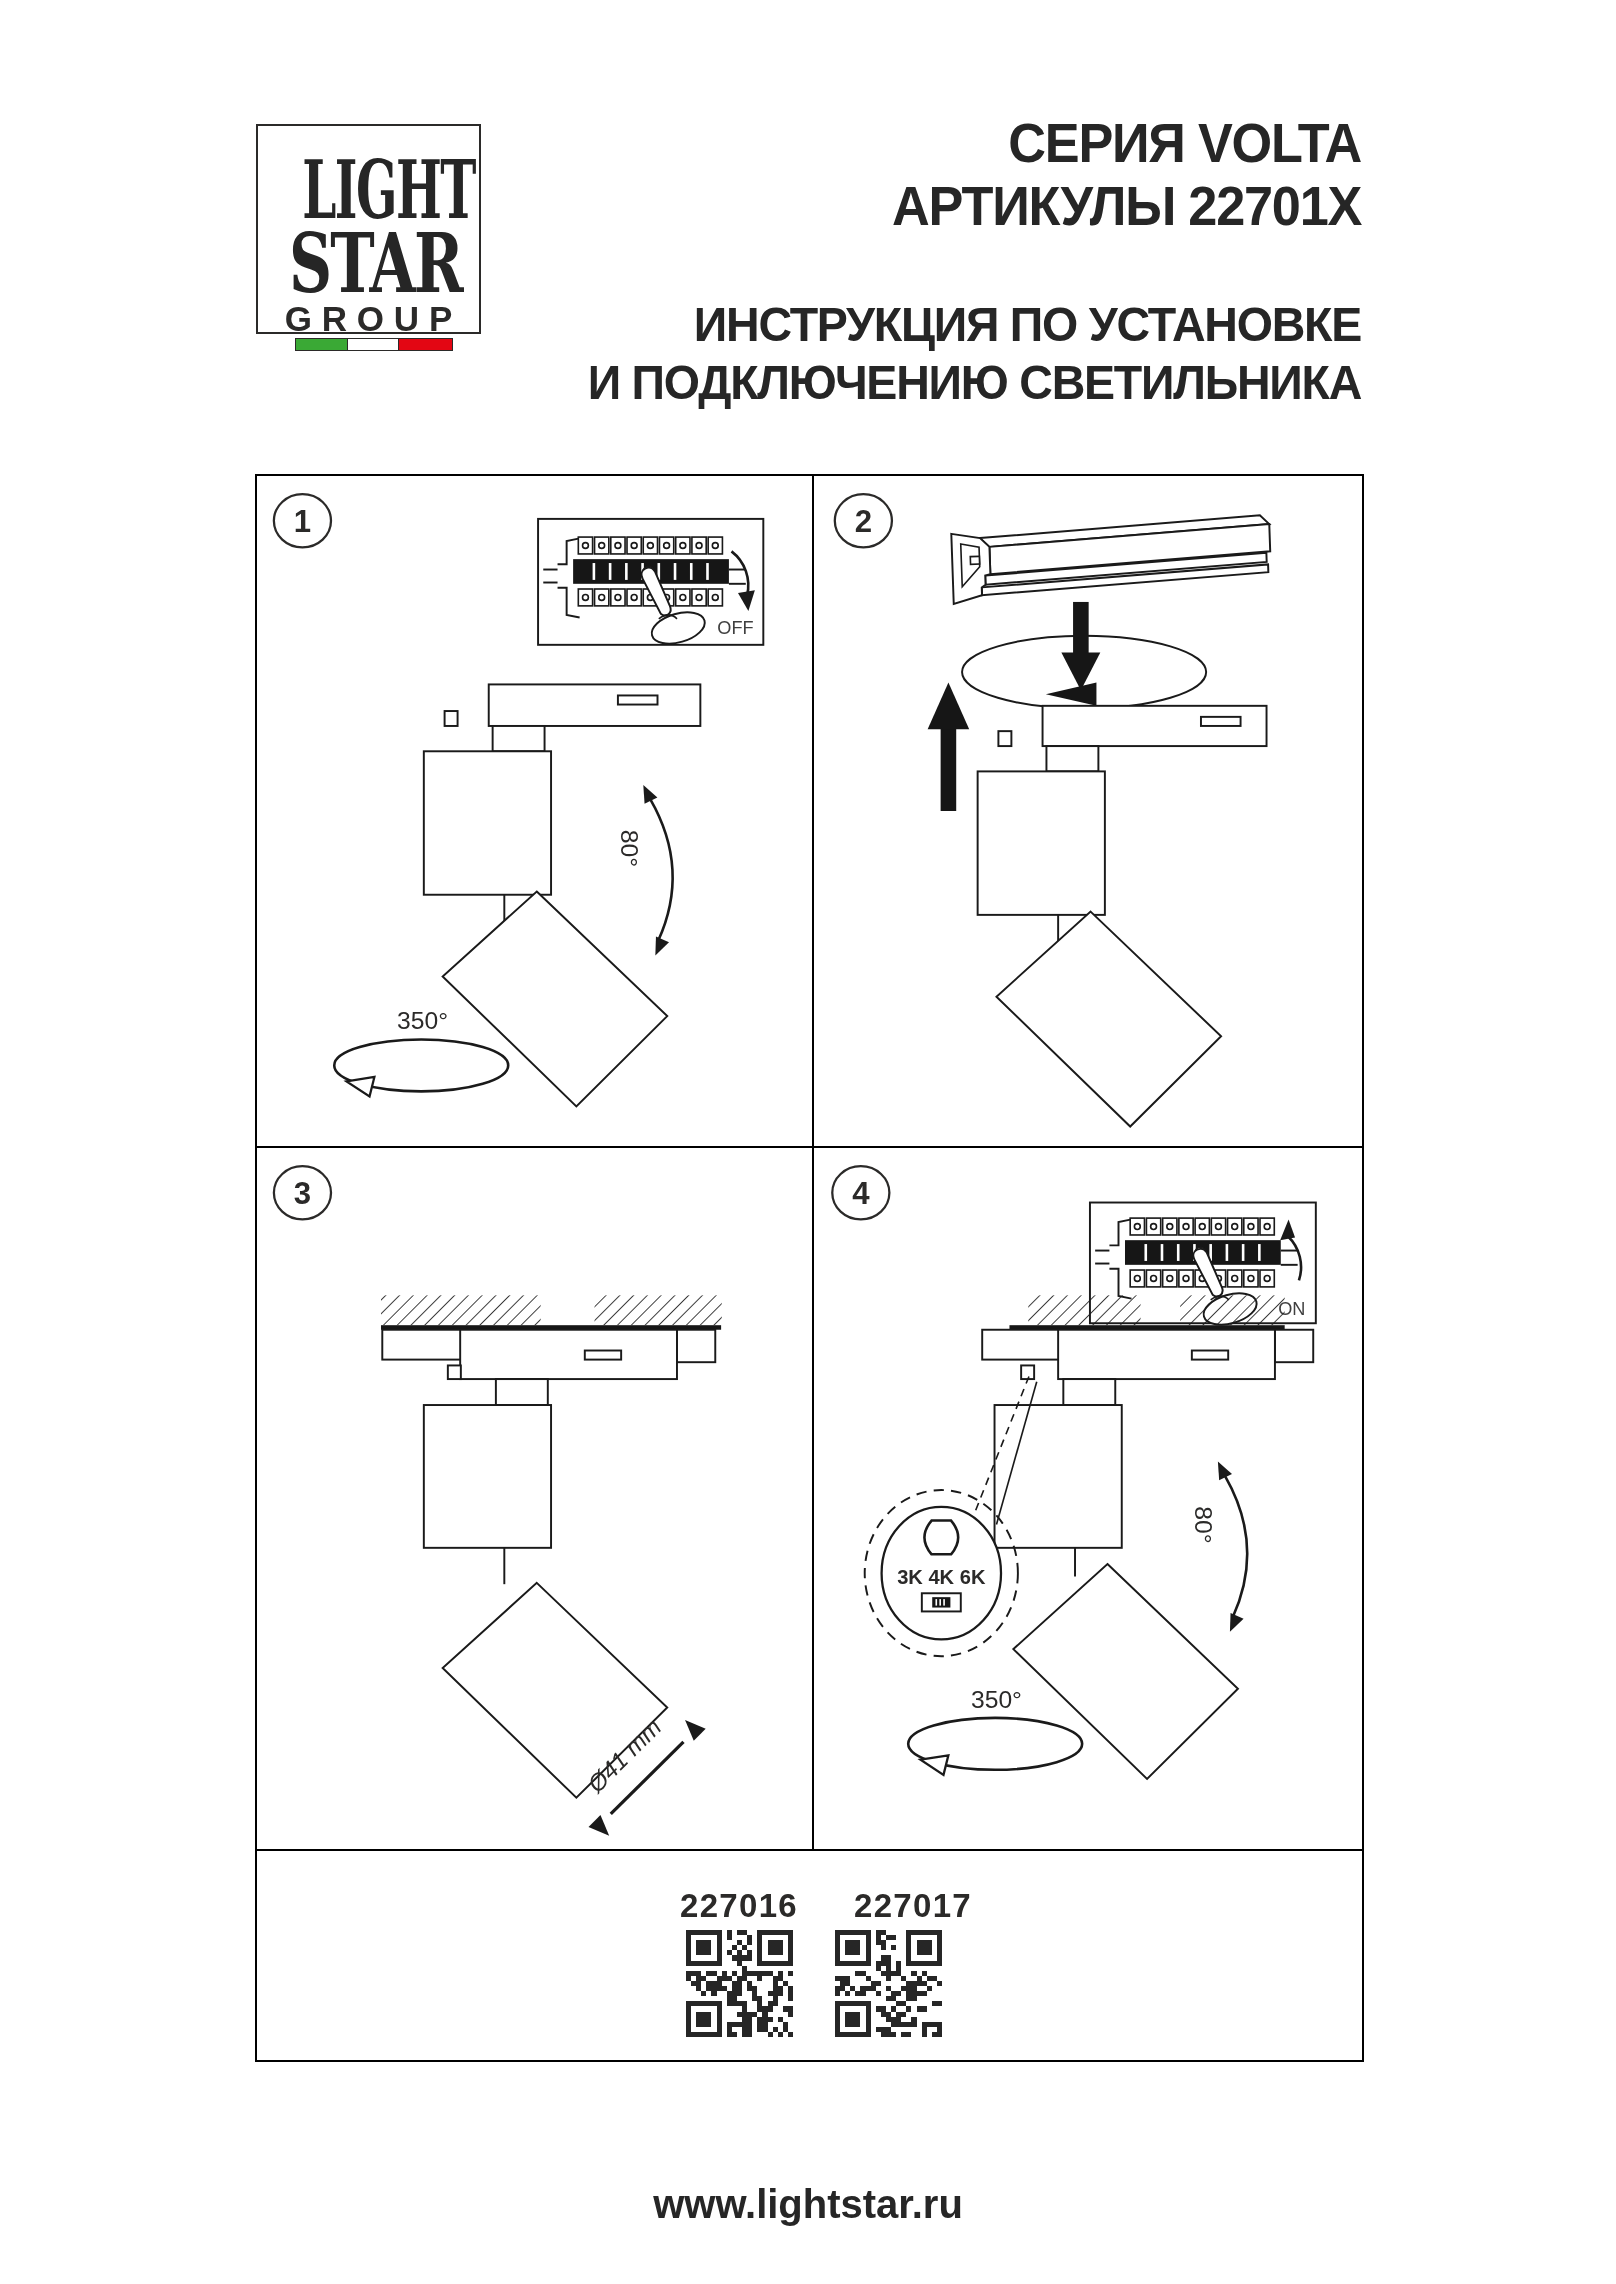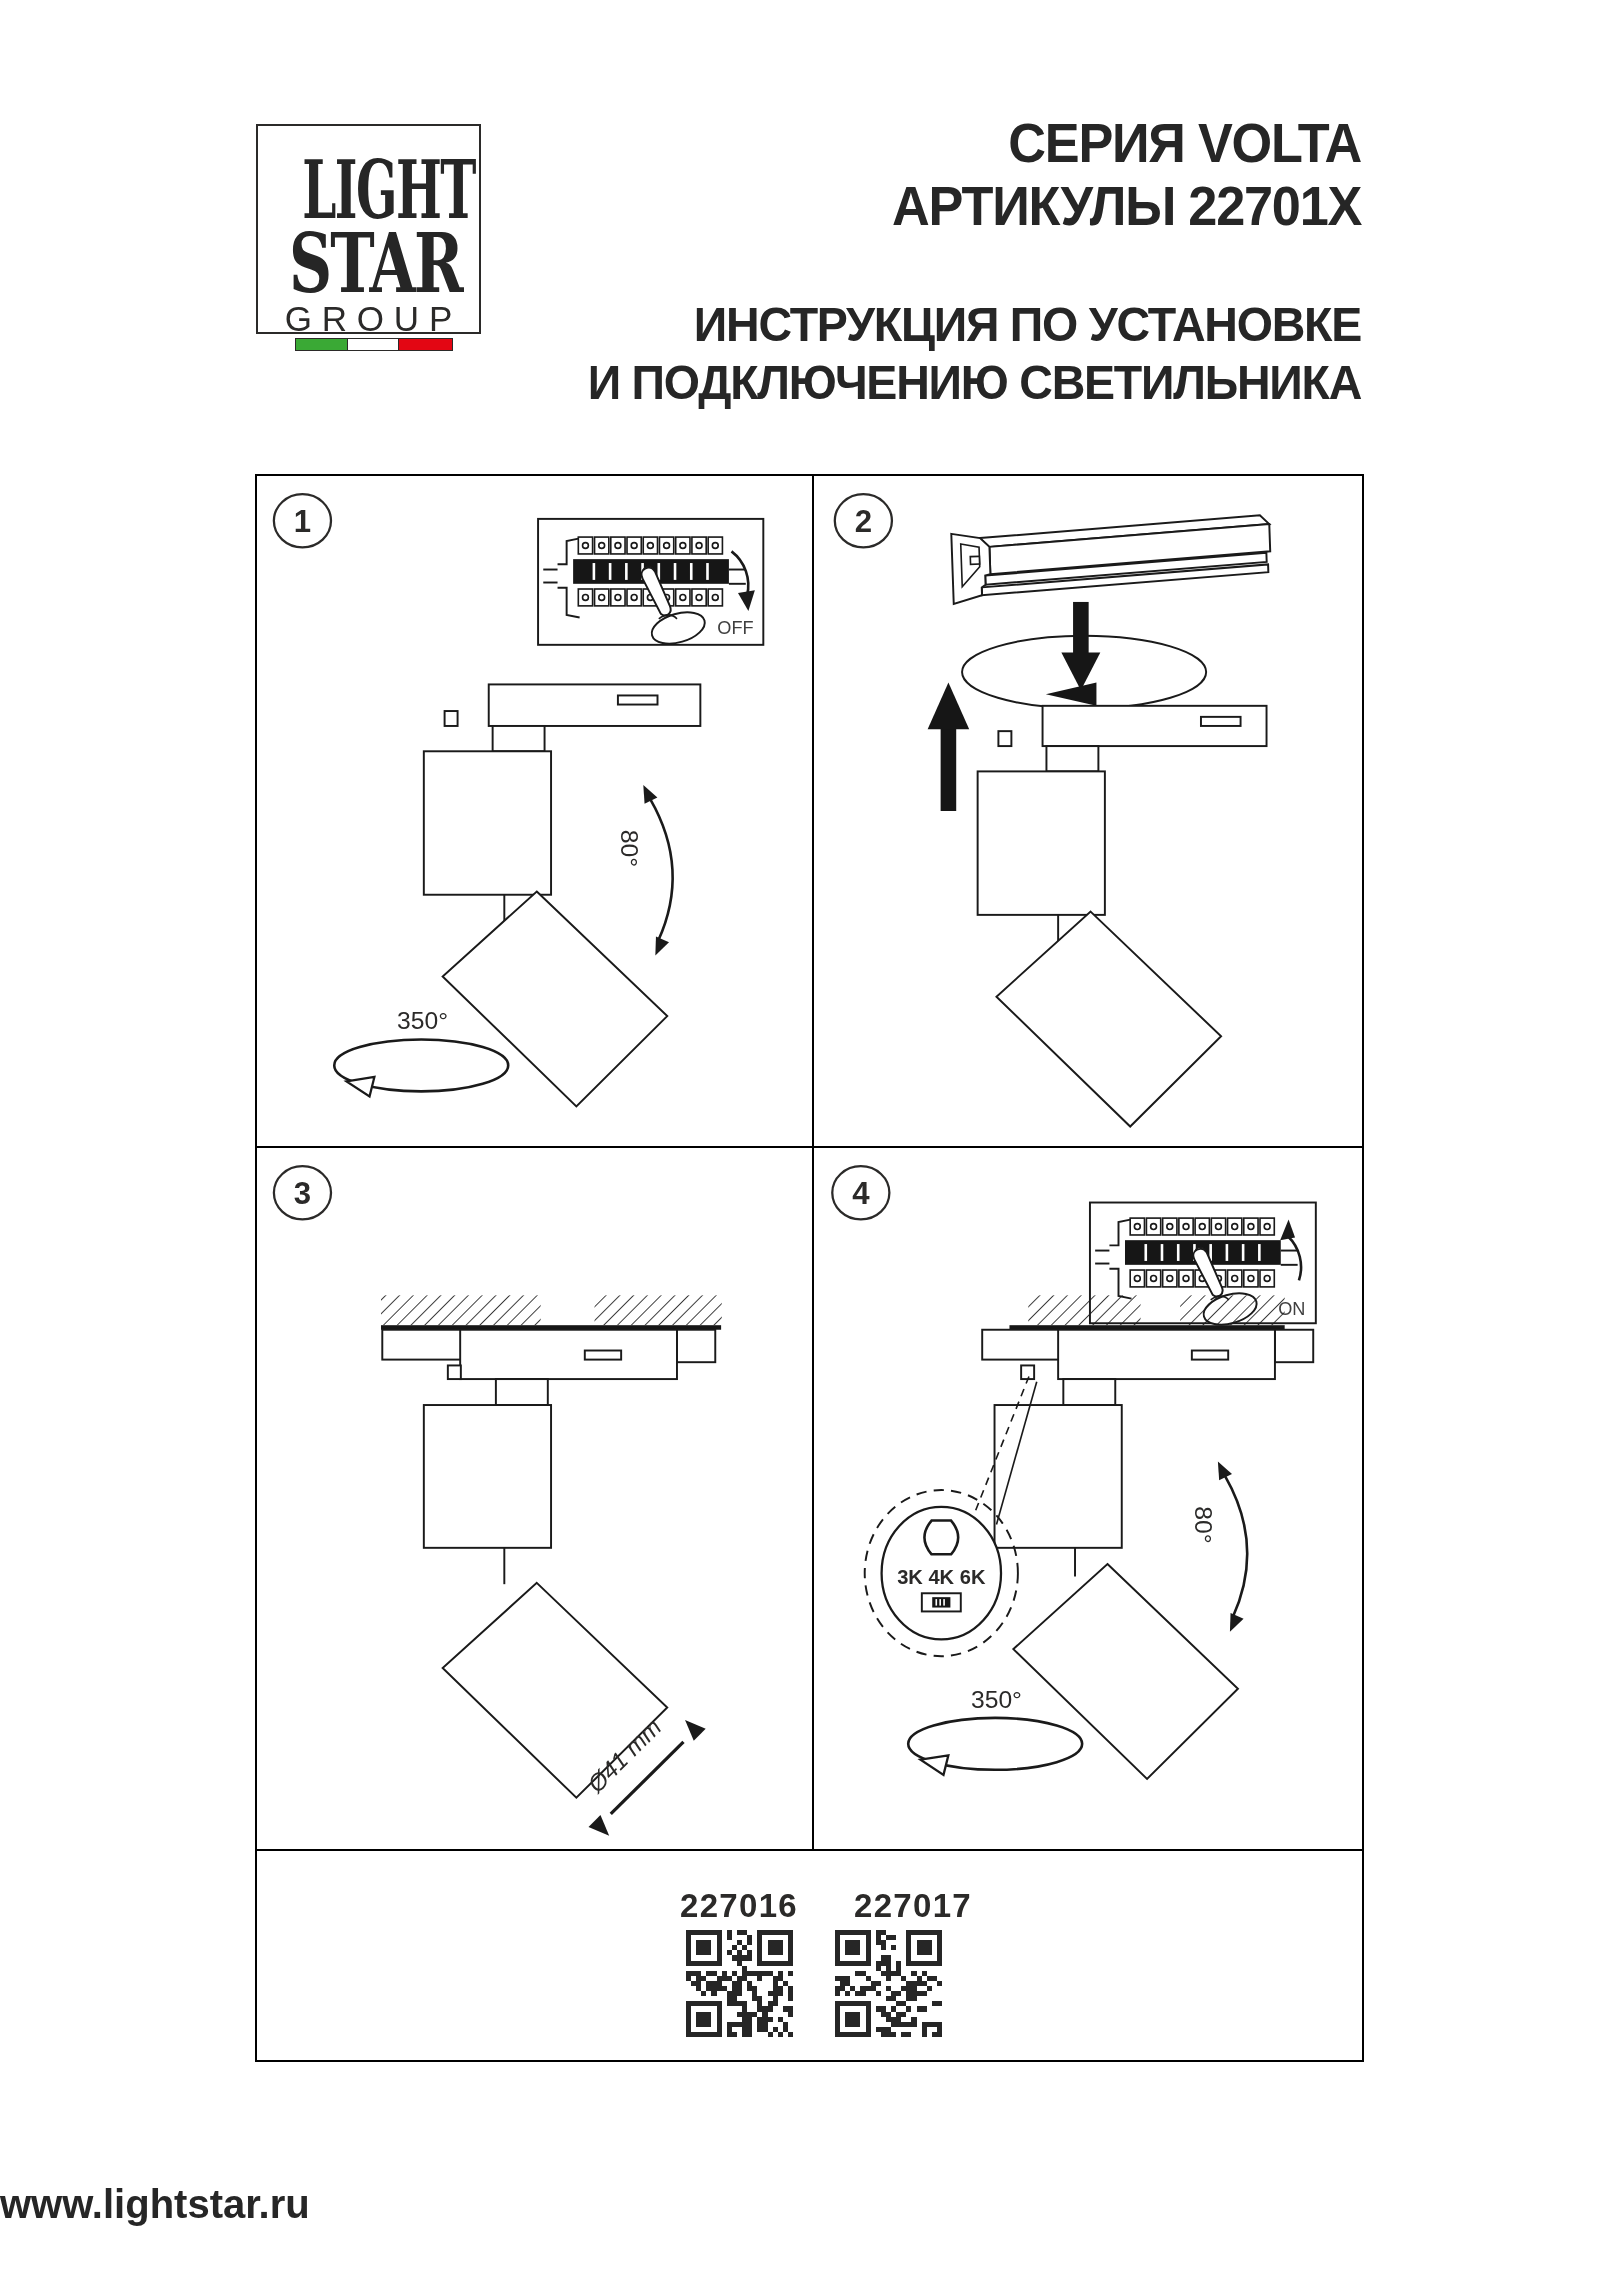--- a/index.html
+++ b/index.html
@@ -4,21 +4,21 @@
 <style>
   *{margin:0;padding:0;box-sizing:border-box}
   html,body{background:#fff}
   body{width:1616px;height:2284px;position:relative;font-family:"Liberation Sans",sans-serif;color:#2b2a29;overflow:hidden}
 
   
   .logo-box{position:absolute;left:256px;top:124px;width:225px;height:210px;border:2px solid #2b2a29;background:#fff}
   .logo-word{position:absolute;left:0;width:100%;text-align:center;font-family:"DejaVu Serif",serif;font-weight:bold;color:#262626;white-space:nowrap;line-height:1}
   .logo-light{top:23.4px;font-size:81px;letter-spacing:-2.6px;transform:scaleX(.60)}
   .logo-star{top:96px;font-size:83px;letter-spacing:-2.6px;transform:scaleX(.72)}
-  .logo-group{position:absolute;left:0;width:100%;top:173px;text-align:center;font-family:"Liberation Sans",sans-serif;font-weight:400;font-size:35px;letter-spacing:9.8px;padding-left:9.8px;color:#2b2a29;white-space:nowrap}
+  .logo-group{position:absolute;left:0;width:100%;top:173px;text-align:center;font-family:"Liberation Sans",sans-serif;font-weight:700;font-size:35px;letter-spacing:9.8px;padding-left:9.8px;color:#2b2a29;white-space:nowrap}
   .logo-flag{position:absolute;left:37px;top:212px;width:158px;height:13px;display:flex;border:1.3px solid #2b2a29;background:#fff}
   .logo-flag .seg{height:100%}
   .seg-green{width:33%;background:#3aa935}
   .seg-white{width:33%;background:#fff;border-left:1.3px solid #2b2a29;border-right:1.3px solid #2b2a29}
   .seg-red{flex:1;background:#e30613}
 
   
   .titles{position:absolute;top:112px;right:255px;text-align:right;font-weight:bold;color:#262626;transform:scaleX(.95);transform-origin:100% 0;letter-spacing:-1.3px;white-space:nowrap}
   .title-main{font-size:55px;line-height:63px}
   .title-gap{height:57px}
@@ -30,21 +30,21 @@
   #p1{left:0;top:0;width:557px;height:672px;border-right:2px solid #000;border-bottom:2px solid #000}
   #p2{left:557px;top:0;width:548px;height:672px;border-bottom:2px solid #000}
   #p3{left:0;top:672px;width:557px;height:703px;border-right:2px solid #000;border-bottom:2px solid #000}
   #p4{left:557px;top:672px;width:548px;height:703px;border-bottom:2px solid #000}
   #qr-row{left:0;top:1375px;width:1105px;height:209px}
   svg.diagram{position:absolute;left:0;top:0;width:100%;height:100%;display:block}
 
   
   .qr-label{position:absolute;top:36px;width:156px;text-align:center;font-size:33px;font-weight:bold;letter-spacing:1.3px;color:#2b2a29}
   .qr{position:absolute;top:79px;width:107px;height:107px}
-  .website{position:absolute;left:0;top:2182px;width:1616px;text-align:left;font-size:40px;font-weight:bold;letter-spacing:0;color:#262626}
+  .website{position:absolute;left:0;top:2182px;width:1616px;text-align:center;font-size:40px;font-weight:bold;letter-spacing:0;color:#262626}
 </style>
 </head>
 <body>
 
 <div class="logo-box">
   <div class="logo-word logo-light">LIGHT</div>
   <div class="logo-word logo-star">STAR</div>
   <div class="logo-group">GROUP</div>
   <div class="logo-flag">
     <div class="seg seg-green"></div>

